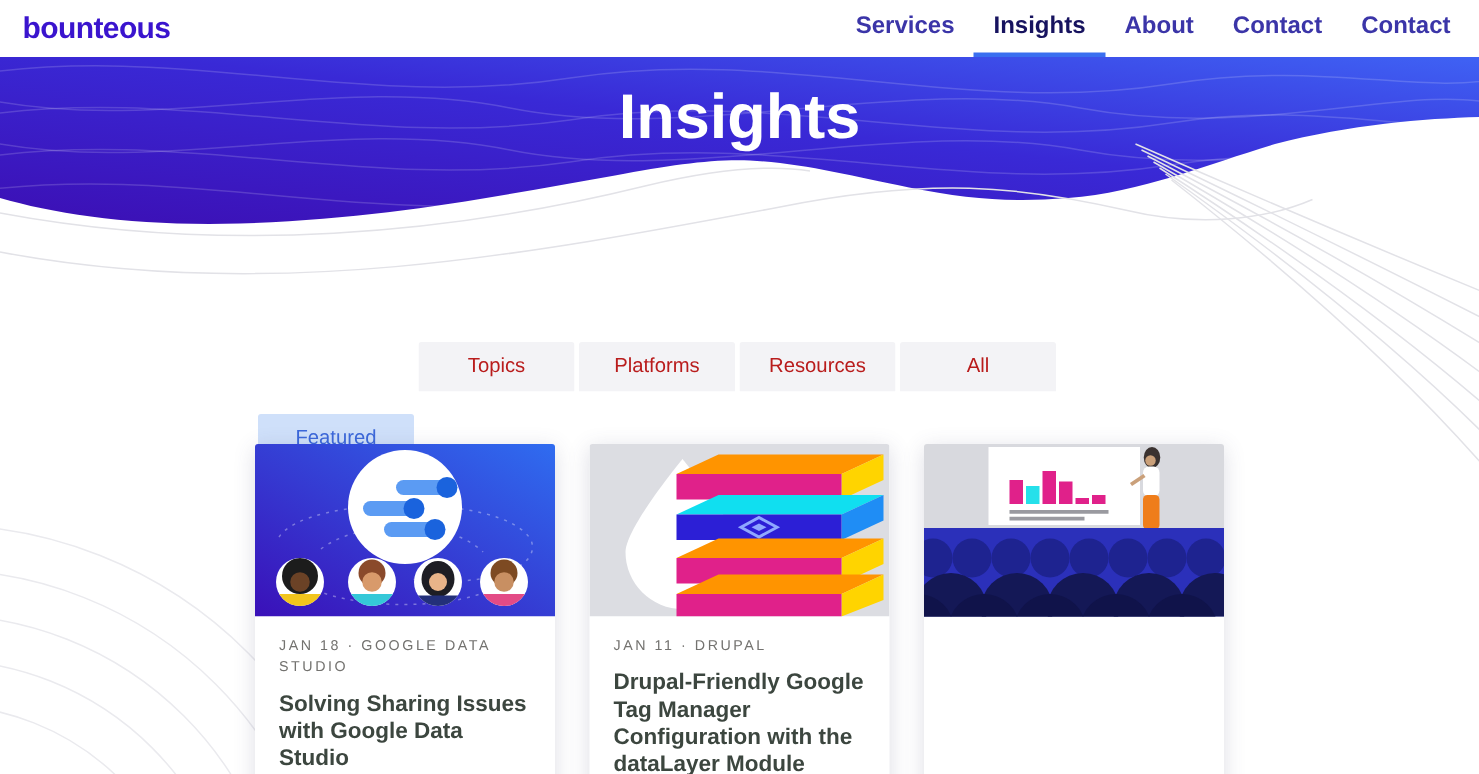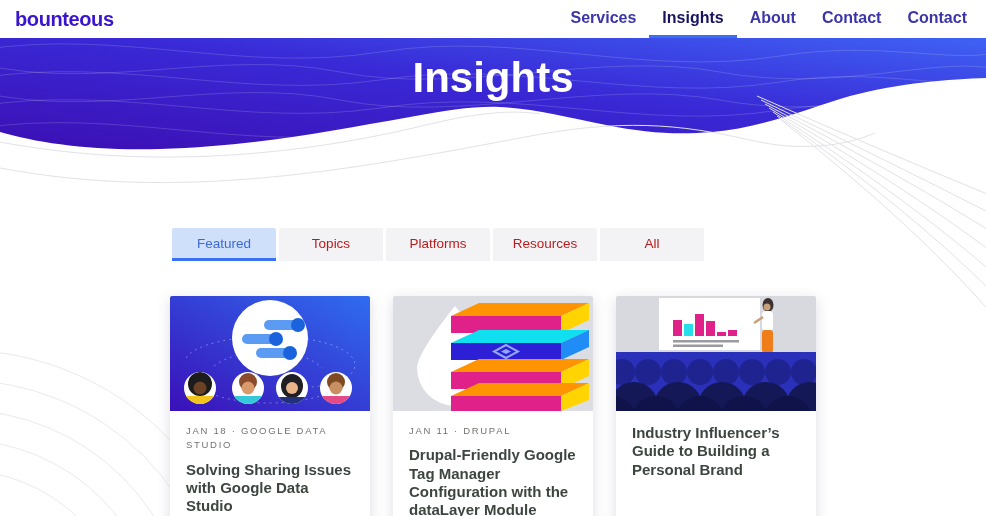--- a/index.html
+++ b/index.html
@@ -22,21 +22,21 @@
 
   
   .hero-title { position:absolute; top:54px; left:0; width:986px; text-align:center;
                 font-size:42px; line-height:48px; font-weight:800; color:#ffffff; z-index:2; }
 
   
   .tabs { position:absolute; top:228px; left:172px; display:flex; gap:3px; z-index:2; }
   .tab { width:104px; height:33px; display:flex; align-items:center; justify-content:center;
          font-size:13.5px; color:#b91c1c; background:#f3f3f6;
          border-bottom:3px solid transparent; border-radius:2px 2px 0 0; cursor:pointer; }
-  .tab.active { background:#cfe0fa; color:#3c68da; border-bottom-color:#3a70f2; }
+  .tab.active { background:#cfe0fa; color:#3c68da; border-bottom-color:#3a70f2;margin-top:48px; }
 
   
   .cards { position:absolute; top:296px; left:170px; display:flex; gap:23px; z-index:2; }
   .card { width:200px; height:240px; background:#fff; border-radius:2px;
           box-shadow:0 3px 14px rgba(70,70,110,0.18); cursor:pointer; }
   .card-img { display:block; width:200px; height:115px; border-radius:2px 2px 0 0; }
   .card-body { padding:13px 16px 16px 16px; }
   .eyebrow { font-size:9.5px; letter-spacing:1.7px; line-height:1.5; color:#73726f;
              text-transform:uppercase; margin-bottom:8px; }
   .card-title { font-size:15px; font-weight:700; line-height:1.22; color:#3c463f; }
@@ -263,18 +263,17 @@
           <g fill="#10134a">
             <circle cx="-4" cy="124" r="24"></circle>
               <circle cx="40" cy="124" r="24"></circle>
               <circle cx="84" cy="124" r="24"></circle>
             <circle cx="128" cy="124" r="24"></circle>
               <circle cx="172" cy="124" r="24"></circle>
           </g>
         </g>
       </svg>
       <div class="card-body">
-        <div class="card-title">Industry Influencer’s Guide to Building a Personal Brand</div>
       </div>
     </div>
 
   </div>
 </div>
 
 </body></html>

